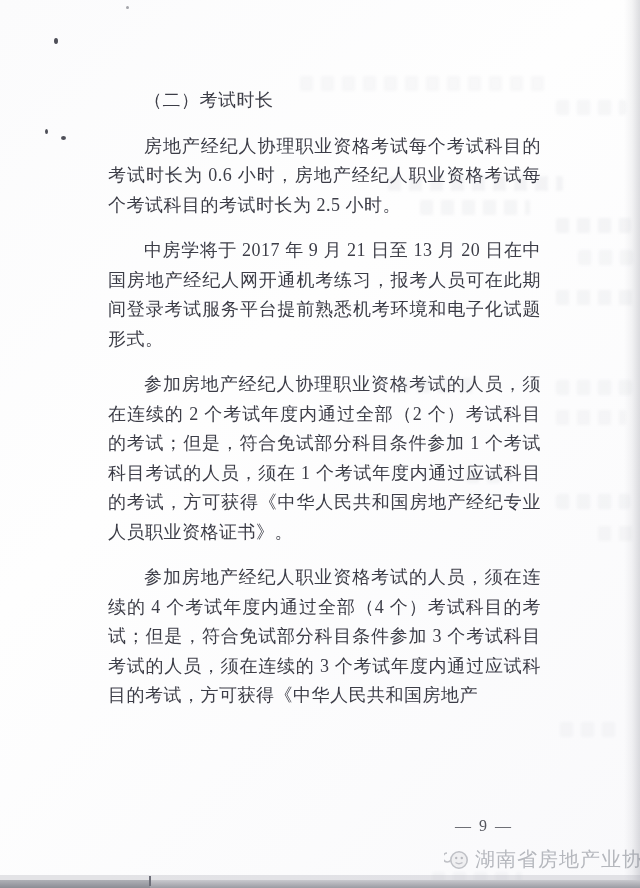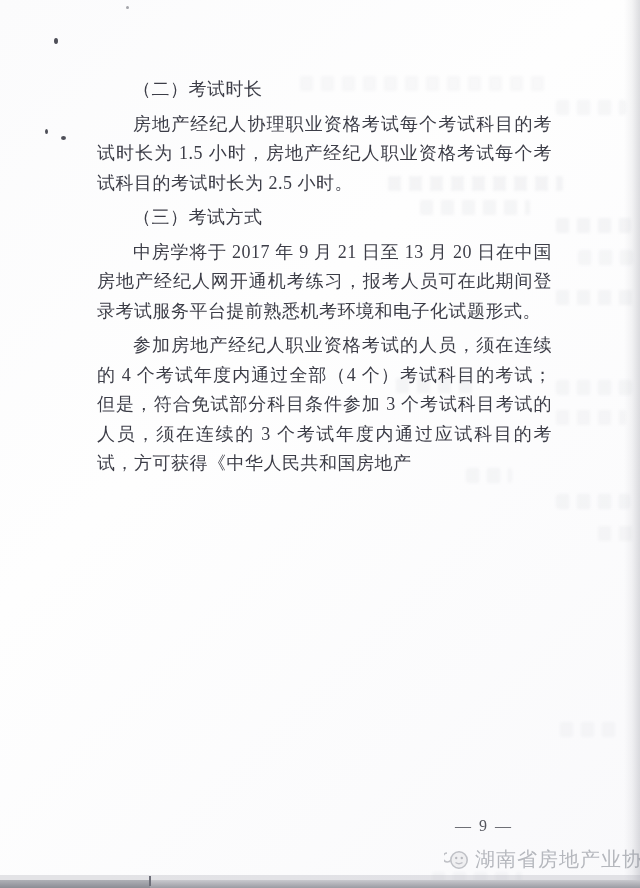--- a/index.html
+++ b/index.html
@@ -12,21 +12,21 @@
     position:absolute;inset:0;overflow:hidden;
     background:linear-gradient(135deg,#fbfbfc 0%,#fefefe 40%,#f9f9fb 100%);
   }
   
   .content{
     position:absolute;left:92px;top:70px;width:465px;
     font-size:18px;line-height:29.5px;letter-spacing:.5px;
     color:#3c3d47;
     text-align:justify;text-align-last:left;
   }
-  .blk{margin:5px;text-indent:2em;}
+  .blk{margin:16px;text-indent:2em;}
   .heading{font-weight:bold;color:#34353f;}
   
   .page-number{
     position:absolute;left:455px;top:817px;width:120px;
     font-size:16px;letter-spacing:2px;color:#55565e;text-align:left;
   }
   .watermark{
     position:absolute;left:444px;top:845px;height:28px;
     display:flex;align-items:center;gap:5px;opacity:.8;
   }
@@ -64,23 +64,23 @@
     background:#6d6e78;
   }
 </style>
 </head>
 <body>
 
 <div class="page">
 
   <div class="content">
     <p class="blk subheading">（二）考试时长</p>
-    <p class="blk paragraph">房地产经纪人协理职业资格考试每个考试科目的考试时长为 1.5 小时，房地产经纪人职业资格考试每个考试科目的考试时长为 2.5 小时。</p>
-    <p class="blk subheading">（三）考试方式</p>
+    <p class="blk paragraph">房地产经纪人协理职业资格考试每个考试科目的考试时长为 0.6 小时，房地产经纪人职业资格考试每个考试科目的考试时长为 2.5 小时。</p>
     <p class="blk paragraph">中房学将于 2017 年 9 月 21 日至 13 月 20 日在中国房地产经纪人网开通机考练习，报考人员可在此期间登录考试服务平台提前熟悉机考环境和电子化试题形式。</p>
+    <p class="blk paragraph">参加房地产经纪人协理职业资格考试的人员，须在连续的 2 个考试年度内通过全部（2 个）考试科目的考试；但是，符合免试部分科目条件参加 1 个考试科目考试的人员，须在 1 个考试年度内通过应试科目的考试，方可获得《中华人民共和国房地产经纪专业人员职业资格证书》。</p>
     <p class="blk paragraph">参加房地产经纪人职业资格考试的人员，须在连续的 4 个考试年度内通过全部（4 个）考试科目的考试；但是，符合免试部分科目条件参加 3 个考试科目考试的人员，须在连续的 3 个考试年度内通过应试科目的考试，方可获得《中华人民共和国房地产</p>
   </div>
 
   <div class="page-number">— 9 —</div>
 
   <div class="watermark">
     <svg class="logo-icon" viewBox="0 0 26 24">
       <path d="M3 6 a4.5 4.5 0 1 0 4 7" fill="none" stroke="#b2b4ba" stroke-width="1.6"></path>
       <circle cx="15" cy="13" r="8.2" fill="#ededef" stroke="#b2b4ba" stroke-width="1.6"></circle>
       <circle cx="12.2" cy="11" r="1.2" fill="#a8aab0"></circle>

